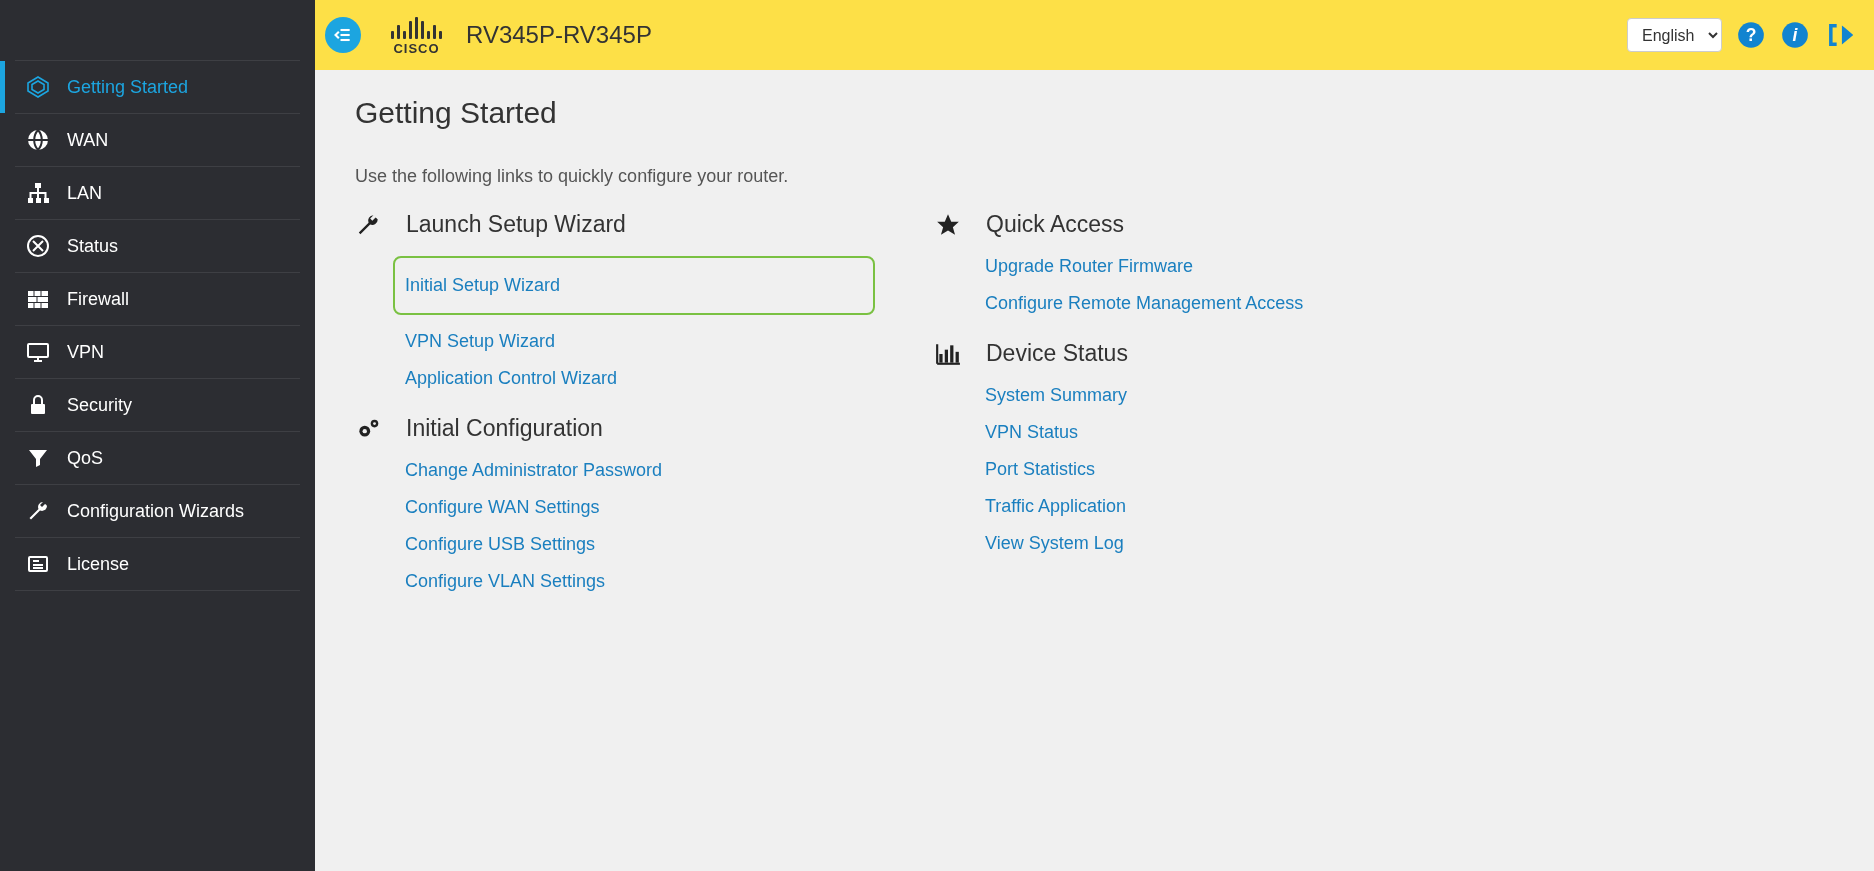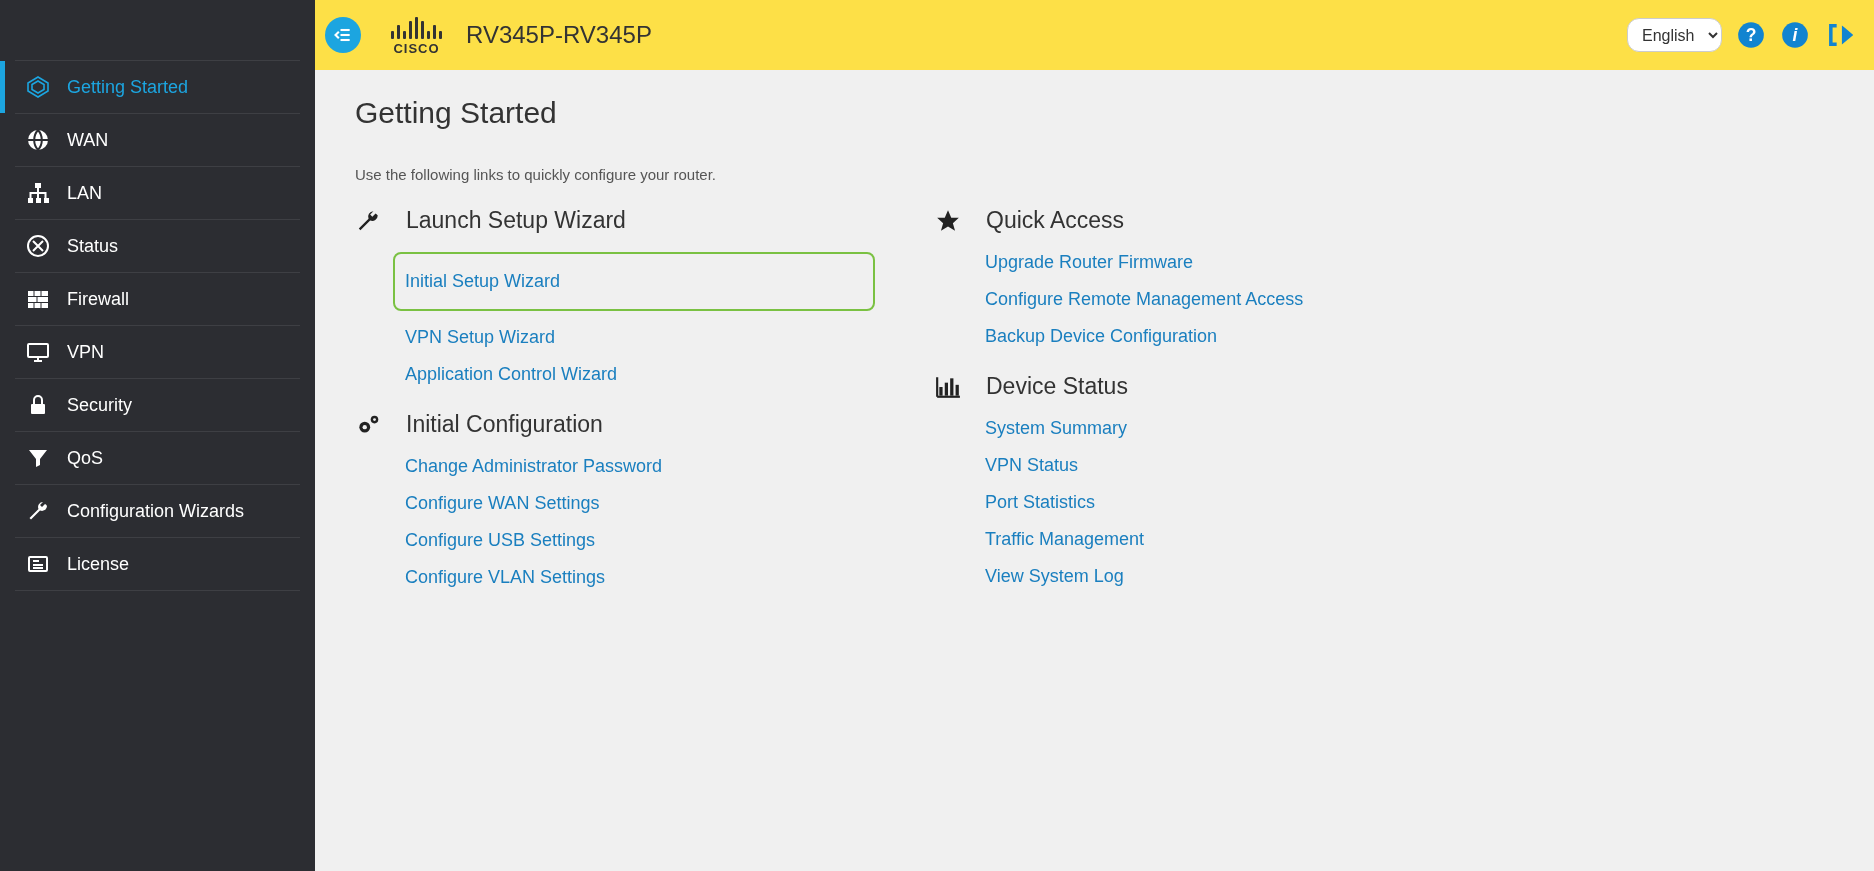--- a/index.html
+++ b/index.html
@@ -65,38 +65,38 @@
   }
   .cisco-logo { display: flex; align-items: center; gap: 10px; margin-left: 16px; }
   .cisco-bars { display: flex; align-items: flex-end; gap: 3px; height: 24px; }
   .cisco-bars span { width: 3px; background: #333; border-radius: 1px; }
   .cisco-text { font-size: 13px; letter-spacing: 1px; color: #333; font-weight: 600; }
   .device-name { font-size: 24px; color: #333; margin-left: 10px; }
   .spacer { flex: 1; }
   .lang-select {
     height: 34px;
     border: 1px solid #ccc;
-    border-radius: 12px;
+    border-radius: 4px;
     padding: 0 10px;
     font-size: 16px;
     color: #333;
     background: #fff;
   }
   .top-icon {
     width: 30px; height: 30px;
     color: #1184d0;
     cursor: pointer;
     display: flex; align-items: center; justify-content: center;
   }
   .top-icon svg { width: 28px; height: 28px; }
 
   
   .content { flex: 1; overflow-y: auto; padding: 0 40px 40px 40px; }
   .page-title { font-size: 30px; color: #333; padding: 26px 0 22px 0; font-weight: 400; }
-  .desc { color: #555; font-size: 15px; margin: 14px 0 24px 0; }
+  .desc { color: #555; font-size: 18px; margin: 14px 0 24px 0; }
   .columns { display: flex; gap: 60px; }
   .col { flex: 0 0 520px; }
   .section { margin-bottom: 26px; }
   .section-head {
     display: flex; align-items: center; gap: 25px;
     font-size: 23px; color: #333; margin-bottom: 18px; font-weight: 400;
   }
   .section-head .sec-icon { width: 26px; height: 26px; color: #222; display:flex; align-items:center; justify-content:center; }
   .section-head .sec-icon svg { width: 26px; height: 26px; }
   .link-list { padding-left: 50px; display: flex; flex-direction: column; gap: 16px; }
@@ -318,21 +318,20 @@
             <span class="sec-icon">
               <svg viewBox="0 0 24 24" fill="currentColor">
                   <polygon points="12,2 15,9 22,9 16.5,14 18.5,21 12,17 5.5,21 7.5,14 2,9 9,9"></polygon>
                 </svg>
             </span>
             <span>Quick Access</span>
           </div>
           <div class="link-list">
             <a class="link">Upgrade Router Firmware</a>
             <a class="link">Configure Remote Management Access</a>
-            <a class="link">Backup Device Configuration</a>
           </div>
         </div>
 
         <div class="section">
           <div class="section-head">
             <span class="sec-icon">
               <svg viewBox="0 0 24 24" fill="currentColor">
                   <rect x="4" y="12" width="3" height="8"></rect>
                   <rect x="9" y="8" width="3" height="12"></rect>
                   <rect x="14" y="4" width="3" height="16"></rect>
@@ -340,20 +339,20 @@
                   <line x1="2" y1="21" x2="23" y2="21" stroke="currentColor" stroke-width="2"></line>
                   <line x1="2" y1="3" x2="2" y2="21" stroke="currentColor" stroke-width="2"></line>
                 </svg>
             </span>
             <span>Device Status</span>
           </div>
           <div class="link-list">
             <a class="link">System Summary</a>
             <a class="link">VPN Status</a>
             <a class="link">Port Statistics</a>
-            <a class="link">Traffic Management</a>
+            <a class="link">Traffic Application</a>
             <a class="link">View System Log</a>
           </div>
         </div>
       </div>
     </div>
   </div>
 </main>
 
 </body></html>

